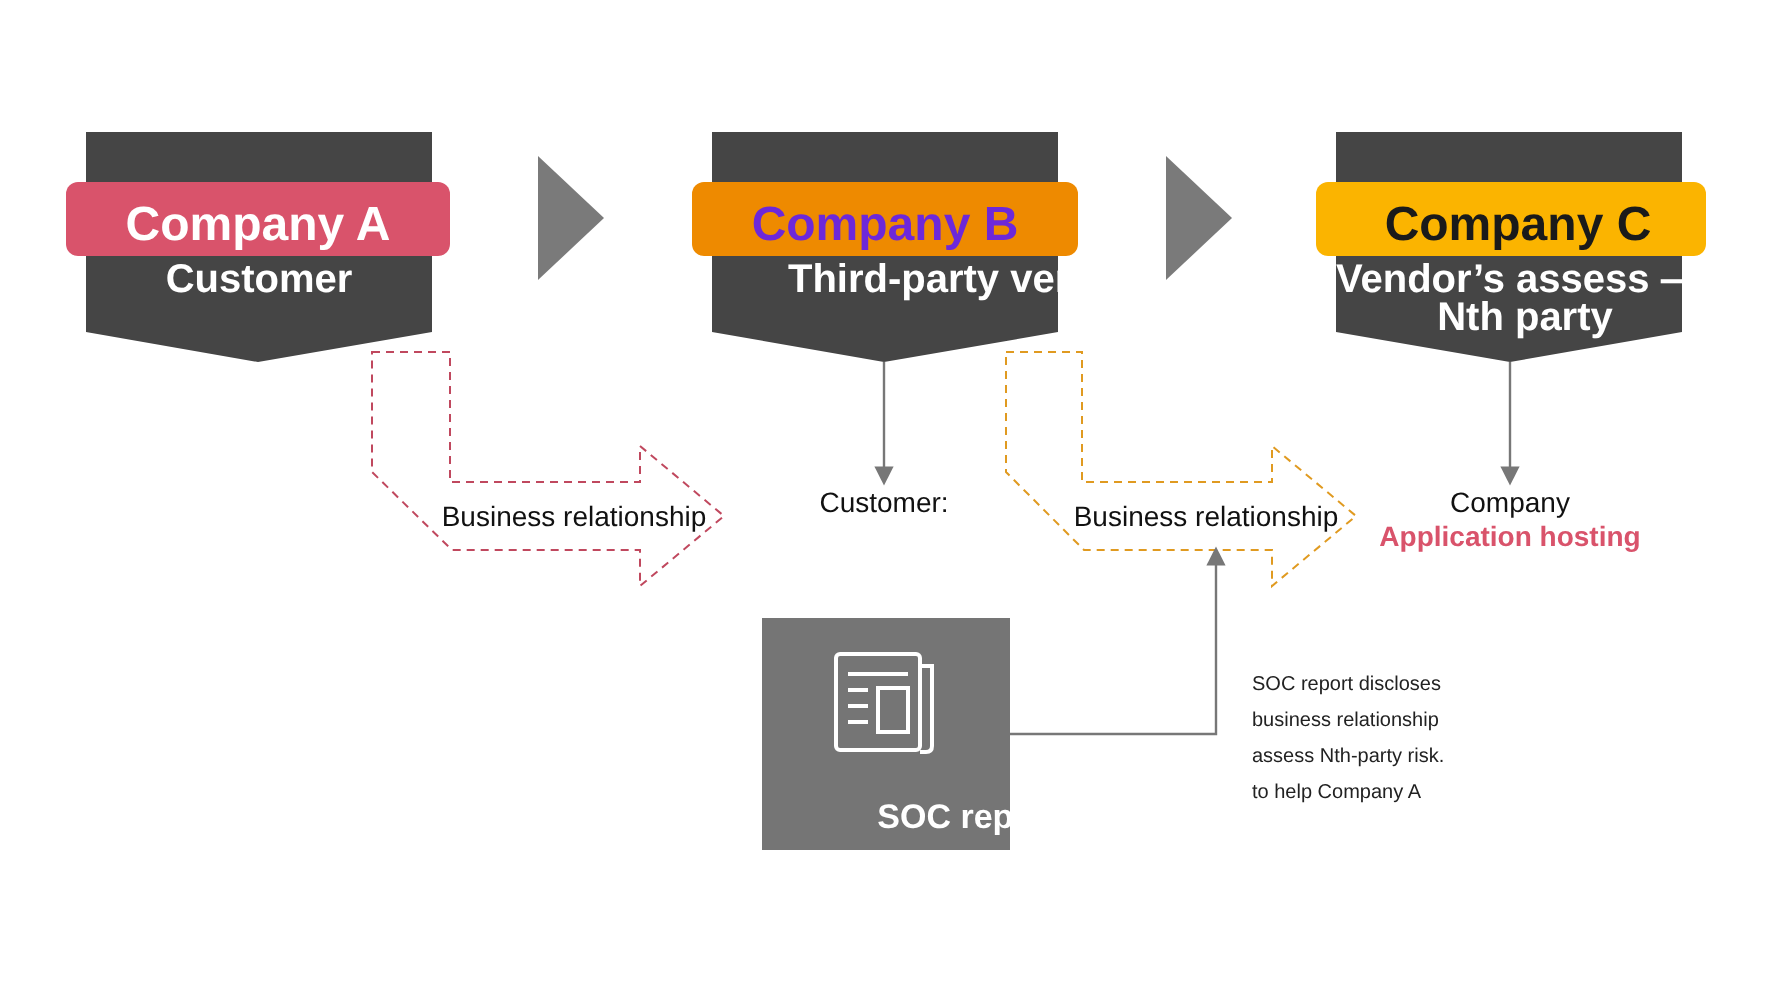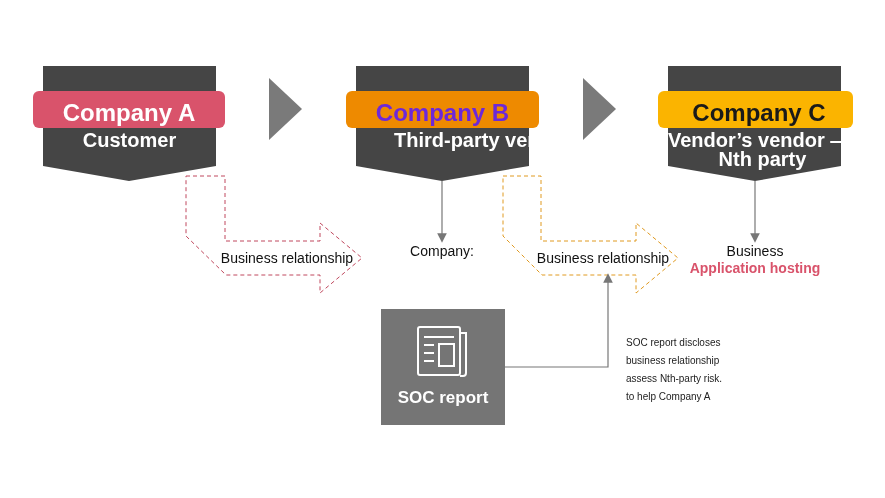--- a/index.html
+++ b/index.html
@@ -67,34 +67,34 @@
   <polyline points="505,367 608,367 608,278" fill="none" stroke="#777777" stroke-width="1.2" marker-end="url(#arrowhead)"></polyline>
 </svg>
 
 <div class="txt band-label" style="left:33px;top:99px;width:192px;color:#ffffff;">Company A</div>
 <div class="txt role-label" style="left:43px;top:131px;width:173px;">Customer</div>
 
 <div class="txt band-label" style="left:346px;top:99px;width:193px;color:#6d28d9;">Company B</div>
 <div class="txt role-label" style="left:356px;top:131px;width:173px;margin-left:38px;">Third-party vendor</div>
 
 <div class="txt band-label" style="left:658px;top:99px;width:202px;color:#1a1a1a;">Company C</div>
-<div class="txt role-label" style="left:668px;top:131px;width:173px;">Vendor’s vendor —</div>
+<div class="txt role-label" style="left:668px;top:131px;width:173px;">Vendor’s assess —</div>
 <div class="txt role-label" style="left:684px;top:150px;width:157px;">Nth party</div>
 
 <div class="txt rel-label" style="left:216px;top:250px;width:142px;">Business relationship</div>
 <div class="txt rel-label" style="left:532px;top:250px;width:142px;">Business relationship</div>
 
 <div class="txt prov" style="left:362px;top:243px;width:160px;">
-  <div>Company:</div>
+  <div>Customer:</div>
 </div>
 <div class="txt prov" style="left:675px;top:243px;width:160px;">
-  <div>Business</div>
+  <div>Company</div>
   <div class="hl">Application hosting</div>
 </div>
 
-<div class="txt soc-title" style="left:381px;top:388px;width:124px;">SOC report</div>
+<div class="txt soc-title" style="left:381px;top:399px;width:124px;padding-left:41px;">SOC report</div>
 
 <div class="note" style="left:626px;top:334px;">
   <div>SOC report discloses</div>
   <div>business relationship</div>
   <div>assess Nth-party risk.</div>
   <div>to help Company A</div>
 </div>
 
 </body></html>

